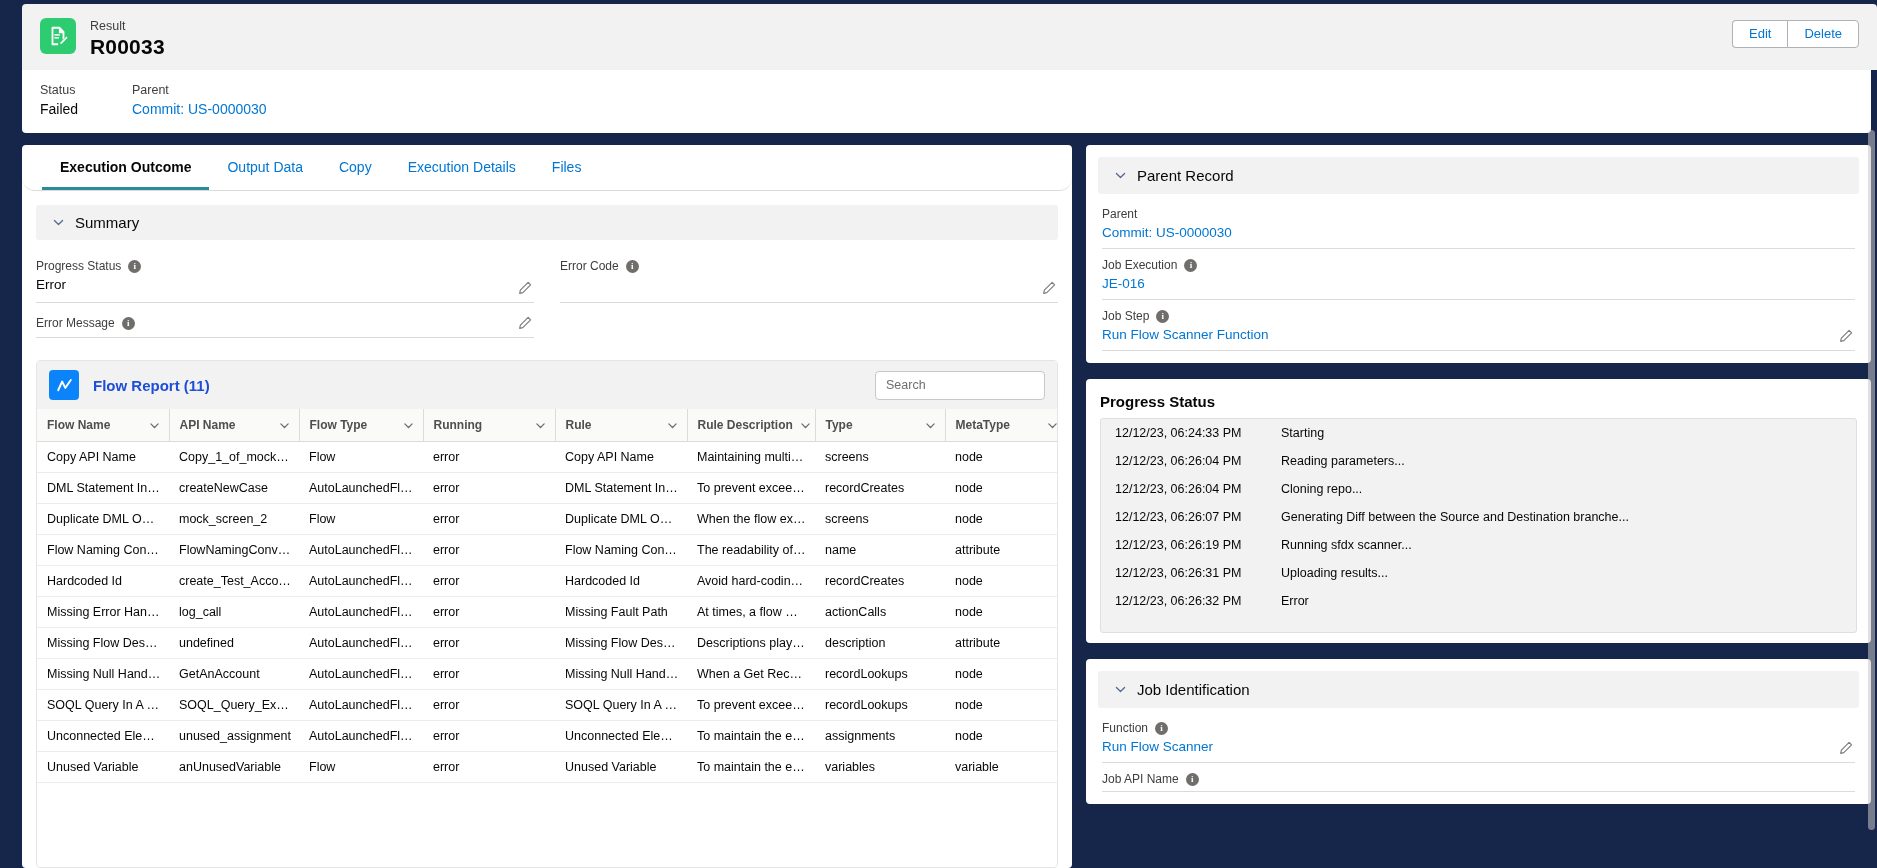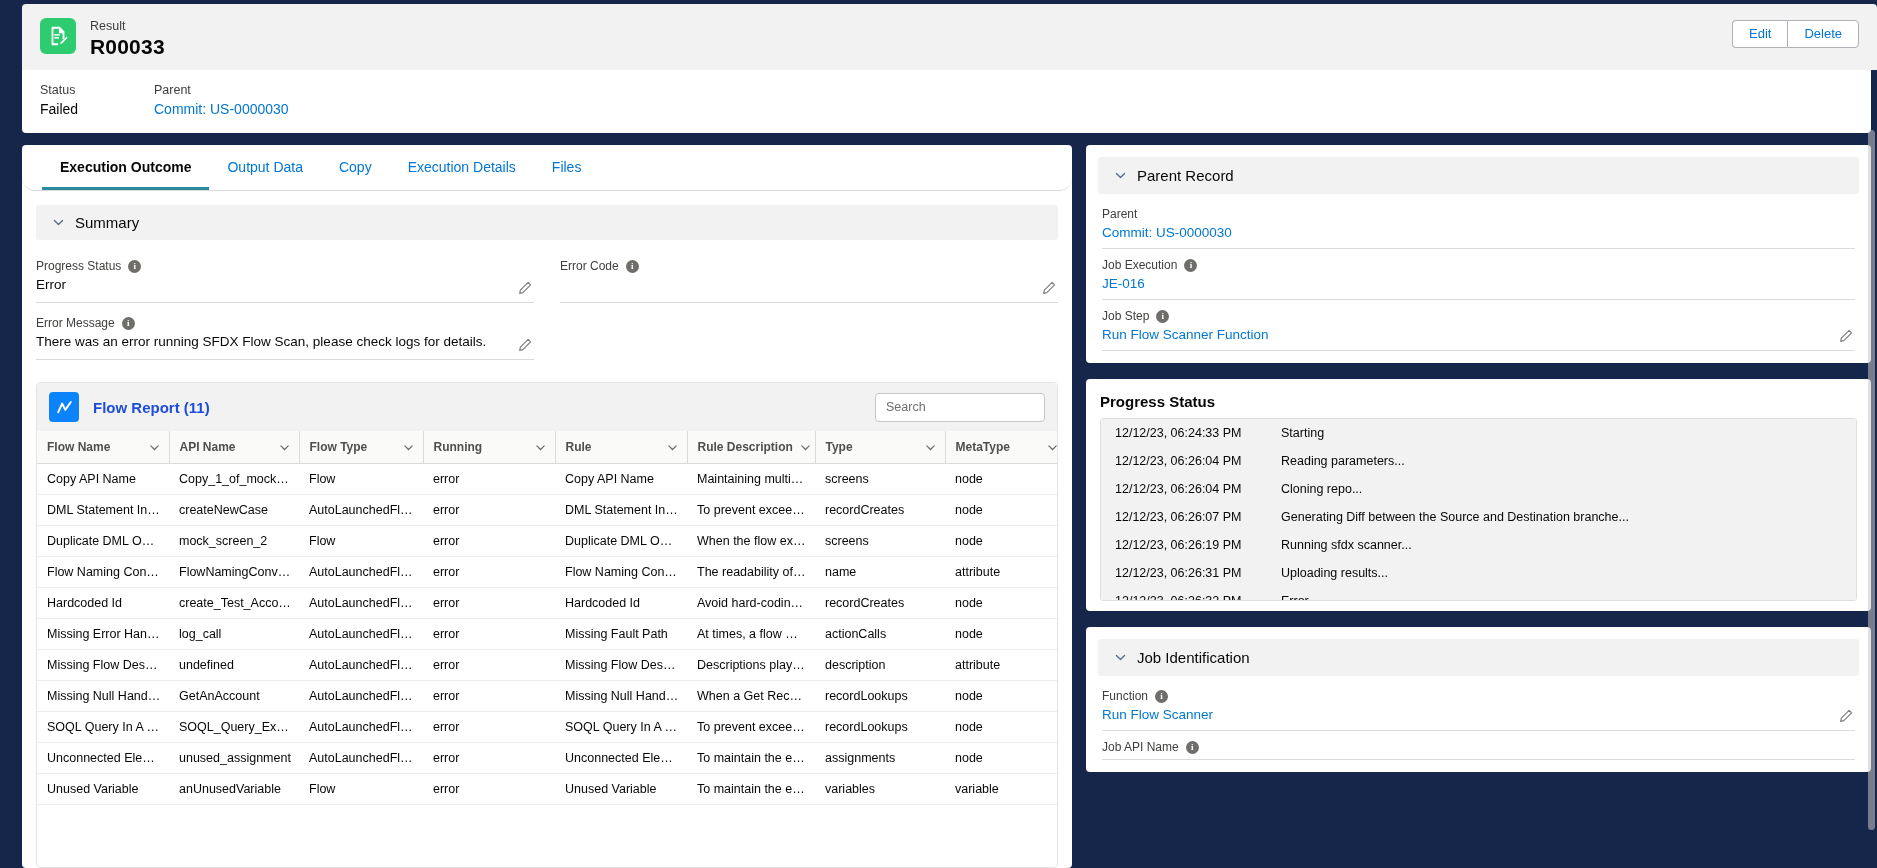--- a/index.html
+++ b/index.html
@@ -60,21 +60,21 @@
   .btn.first { border-radius: 4px 0 0 4px; border-right: none; }
   .btn.last  { border-radius: 0 4px 4px 0; }
 
   
   .highlights {
     background: #fff;
     margin: 0 6px 0 22px;
     border-radius: 0 0 4px 4px;
     padding: 12px 18px 14px 18px;
     display: flex;
-    gap: 44px;
+    gap: 22px;
   }
   .hl-field { min-width: 70px; }
   .hl-label { font-size: 12.5px; color: #3e3e3c; line-height: 17px; }
   .hl-value { font-size: 14px; color: #080707; line-height: 20px; }
   .hl-value a { color: #0176d3; text-decoration: none; }
 
   
   .body-wrap {
     flex: 1;
     display: flex;
@@ -256,21 +256,21 @@
     background: #fff;
     border-radius: 4px;
     padding: 14px 14px 10px 14px;
     flex: none;
   }
   .ps-title { font-size: 15px; font-weight: bold; color: #080707; margin-bottom: 8px; }
   .ps-box {
     background: #f3f2f2;
     border: 1px solid #dfdfdf;
     border-radius: 3px;
-    height: 183px;
+    height: 215px;
     overflow-y: auto;
     position: relative;
   }
   .ps-row {
     display: flex; gap: 16px;
     padding: 7px 12px 7px 14px;
     font-size: 12.5px; color: #080707;
   }
   .ps-time { flex: none; width: 150px; }
   .ps-msg { flex: 1; overflow: hidden; text-overflow: ellipsis; white-space: nowrap; }
@@ -370,21 +370,20 @@
                 <path d="M11.6 1.6l2.8 2.8L5.5 13.3 1.9 14.1l.8-3.6z" fill="none" stroke="#514f4d" stroke-width="1.3" stroke-linejoin="round"></path>
               </svg>
           </span>
         </div>
 
         <div class="field full">
           <div class="flabel">
             <span>Error Message</span>
             <span class="info-i">i</span>
           </div>
-          <div class="fvalue">There was an error running SFDX Flow Scan, please check logs for details.</div>
           <span class="pencil">
             <svg viewBox="0 0 16 16">
                 <path d="M11.6 1.6l2.8 2.8L5.5 13.3 1.9 14.1l.8-3.6z" fill="none" stroke="#514f4d" stroke-width="1.3" stroke-linejoin="round"></path>
               </svg>
           </span>
         </div>
       </div>
 
       <div class="rl">
         <div class="rl-head">

